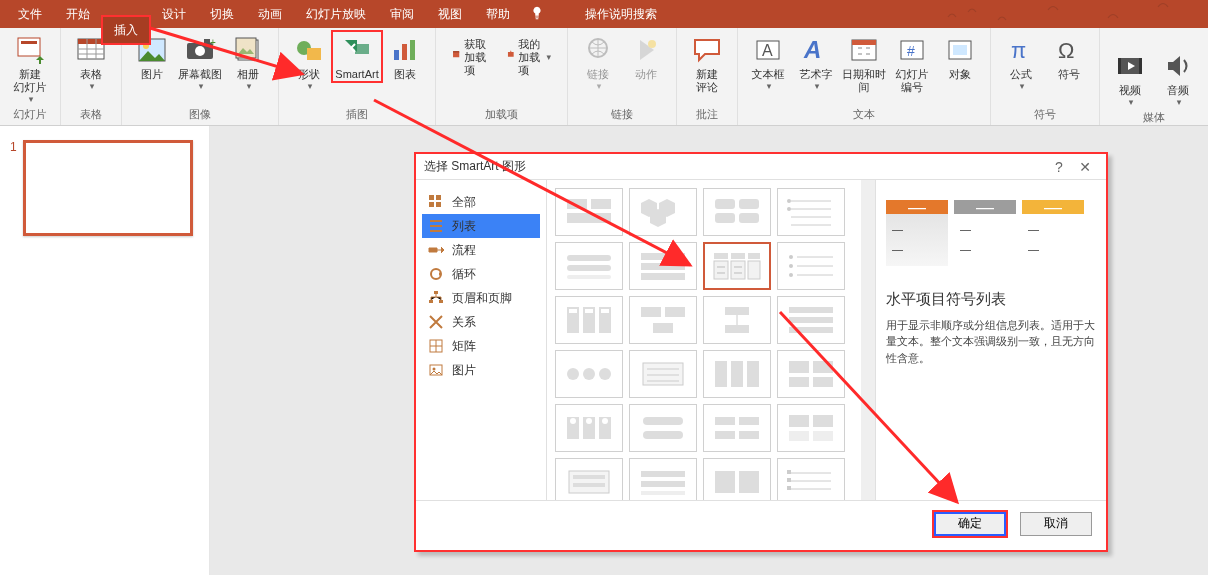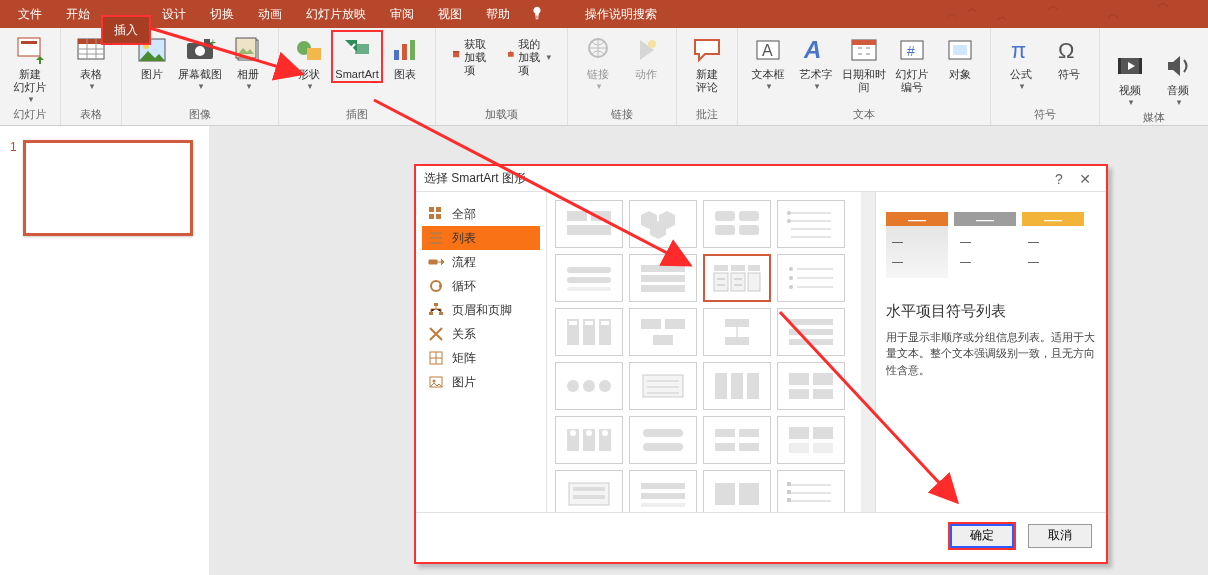--- a/index.html
+++ b/index.html
@@ -29,47 +29,47 @@
 
 
 .workspace { display:flex; height:449px; }
 .thumb-pane { width:210px; background:#fff; border-right:1px solid #e6e6e6; padding:8px 8px; }
 .thumb-wrap { display:flex; margin-top:6px; }
 .thumb-num { font-size:12px; color:#b7472a; padding:0 6px 0 2px; }
 .thumb { width:170px; height:96px; border:3px solid #d05a3a; background:#fff; box-shadow:0 1px 2px rgba(0,0,0,.2); }
 .main { flex:1; background:#e9e9e9; position:relative; }
 
 
-.dialog { position:absolute; left:414px; top:164px; width:694px; height:400px; background:#fff; border:1px solid #888; box-shadow:4px 4px 4px rgba(0,0,0,.2); border:2px solid #ff3030; }
+.dialog { position:absolute; left:414px; top:152px; width:694px; height:400px; background:#fff; border:1px solid #888; box-shadow:4px 4px 4px rgba(0,0,0,.2); border:2px solid #ff3030; }
 .dlg-title { height:26px; display:flex; align-items:center; padding:0 8px; font-size:12px; color:#333; border-bottom:1px solid #e0e0e0; }
 .dlg-title-spacer { flex:1; }
 .dlg-close, .dlg-help { width:26px; text-align:center; font-size:14px; color:#666; cursor:pointer; }
 .dlg-body { display:flex; height:320px; }
 .categories { width:130px; padding:10px 6px; }
 .cat { display:flex; align-items:center; height:24px; padding:0 6px; font-size:12px; color:#333; cursor:pointer; }
-.cat.selected { background:#f97316; }
+.cat.selected { background:#3b82f6; }
 .cat .cicn { width:16px; height:16px; margin-right:8px; }
 .gallery { flex:1; border-left:1px solid #e0e0e0; border-right:1px solid #e0e0e0; padding:8px; overflow:auto; position:relative; }
 .grid { display:flex; flex-wrap:wrap; gap:6px; width:310px; }
 .gitem { width:68px; height:48px; border:1px solid #d0d0d0; background:#fff; display:flex; align-items:center; justify-content:center; cursor:pointer; }
 .gitem.selected { border:2px solid #d05a3a; }
 .gscroll { position:absolute; right:0; top:0; width:14px; background:#efefef; height:100%; }
 .preview { width:230px; padding:10px; font-size:11px; color:#444; line-height:1.5; }
 .preview-swatch { display:flex; gap:6px; margin:10px 0 22px 0; }
 .sw-card { width:62px; height:66px; display:flex; flex-direction:column; }
 .sw-hdr { height:14px; display:flex; align-items:center; justify-content:center; color:#fff; font-size:18px; }
 .sw-body { flex:1; padding:6px 6px; font-size:11px; color:#333; line-height:1.8; }
 .sw-body .dash::before { content:"— "; }
 .sw-o { background:linear-gradient(#e0e0e0,#f6f6f6); }
 .sw-o .sw-hdr { background:#e4782b; }
 .sw-g .sw-hdr { background:#9d9d9d; }
 .sw-y .sw-hdr { background:#f3b43a; }
 .preview-title { font-size:15px; color:#333; margin-bottom:6px; }
 .dlg-footer { height:46px; display:flex; align-items:center; justify-content:flex-end; padding:0 14px; gap:14px; border-top:1px solid #e0e0e0; }
-.dbtn { width:64px; height:24px; border:1px solid #9a9a9a; background:#efefef; font-size:12px; cursor:pointer; }
+.dbtn { width:72px; height:24px; border:1px solid #9a9a9a; background:#efefef; font-size:12px; cursor:pointer; }
 .dbtn.primary { outline:2px solid #2a5cff; }
 .dbtn.primary.hl2 { outline:2px solid #ff3030; border:2px solid #2a5cff; }
 
 
 .arrow-svg { position:absolute; top:0; left:0; pointer-events:none; }
 
 
 svg { display:block; }
 </style>
 </head>

